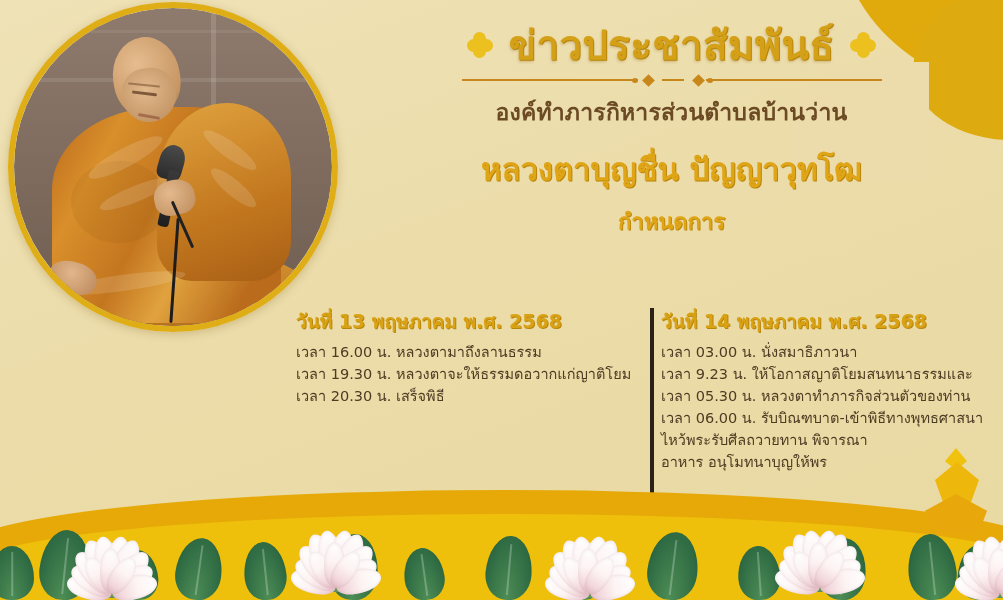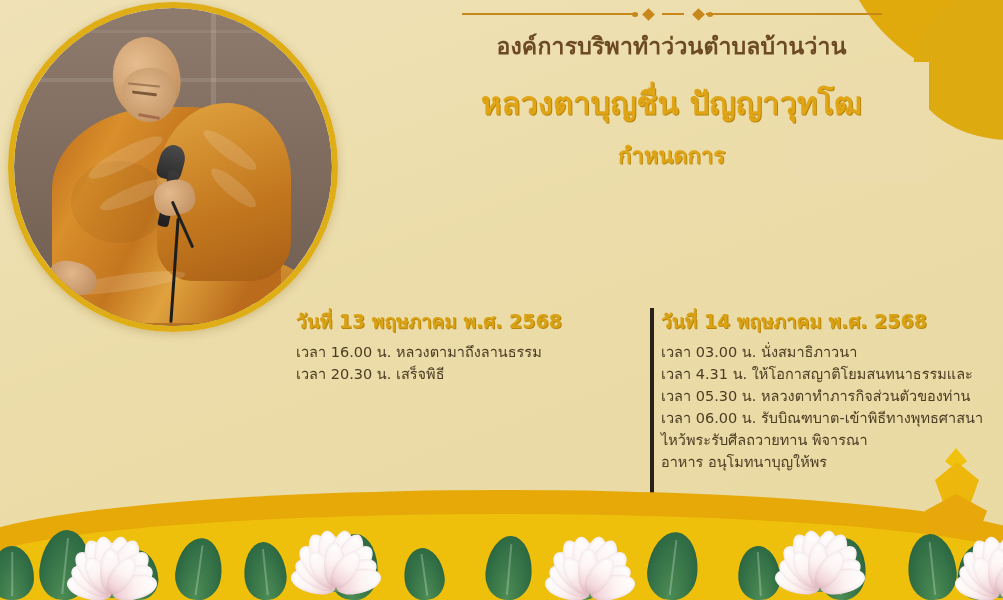--- a/index.html
+++ b/index.html
@@ -273,50 +273,68 @@
       <div class="ph-mic-body"></div>
       <div class="ph-hand"></div>
       <div class="ph-cord"></div>
       <div class="ph-cord2"></div>
       <div class="ph-hand2"></div>
     </div>
   </div>
 
   <div class="header">
 
+    <div class="title-row">
+      <div class="quatrefoil">
+        <span class="qc"></span>
+          <span class="q1"></span>
+          <span class="q2"></span>
+          <span class="q3"></span>
+          <span class="q4"></span>
+      </div>
+      <div class="main-title">ข่าวประชาสัมพันธ์</div>
+      <div class="quatrefoil">
+        <span class="qc"></span>
+          <span class="q1"></span>
+          <span class="q2"></span>
+          <span class="q3"></span>
+          <span class="q4"></span>
+      </div>
+    </div>
 
     <div class="divider">
       <div class="line l-left"></div>
       <div class="dot dt1"></div>
       <div class="dm dm1"></div>
       <div class="line l-mid"></div>
       <div class="dm dm2"></div>
       <div class="dot dt2"></div>
       <div class="line l-right"></div>
     </div>
 
-    <div class="org-line">องค์การบริพาทำว่วนตำบลบ้านว่าน</div>
+    <div class="org-line">องค์ทำภารกิหารส่วนตำบลบ้านว่าน</div>
     <div class="monk-name">หลวงตาบุญชื่น ปัญญาวุทโฒ</div>
     <div class="schedule-word">กำหนดการ</div>
   </div>
 
   <div class="schedule">
 
     <div class="col col-left">
       <div class="date-head">วันที่ 13 พฤษภาคม พ.ศ. 2568</div>
       <div class="item">เวลา 16.00 น. หลวงตามาถึงลานธรรม</div>
+      <div class="item">เวลา 19.30 น. หลวงตาจะให้ธรรมดอวากแก่ญาติโยม</div>
       <div class="item">เวลา 20.30 น. เสร็จพิธี</div>
     </div>
 
     <div class="vdivider"></div>
 
     <div class="col col-right">
       <div class="date-head">วันที่ 14 พฤษภาคม พ.ศ. 2568</div>
       <div class="item">เวลา 03.00 น. นั่งสมาธิภาวนา</div>
-      <div class="item">เวลา 4.31 น. ให้โอกาสญาติโยมสนทนาธรรมและ</div>
+      <div class="item">เวลา 9.23 น. ให้โอกาสญาติโยมสนทนาธรรมและ</div>
       <div class="item">เวลา 05.30 น. หลวงตาทำภารกิจส่วนตัวของท่าน</div>
       <div class="item">เวลา 06.00 น. รับบิณฑบาต-เข้าพิธีทางพุทธศาสนา</div>
       <div class="item cont">ไหว้พระรับศีลถวายทาน พิจารณา</div>
       <div class="item cont">อาหาร อนุโมทนาบุญให้พร</div>
     </div>
   </div>
 
   <div class="band"></div>
   <div class="band2"></div>
 

